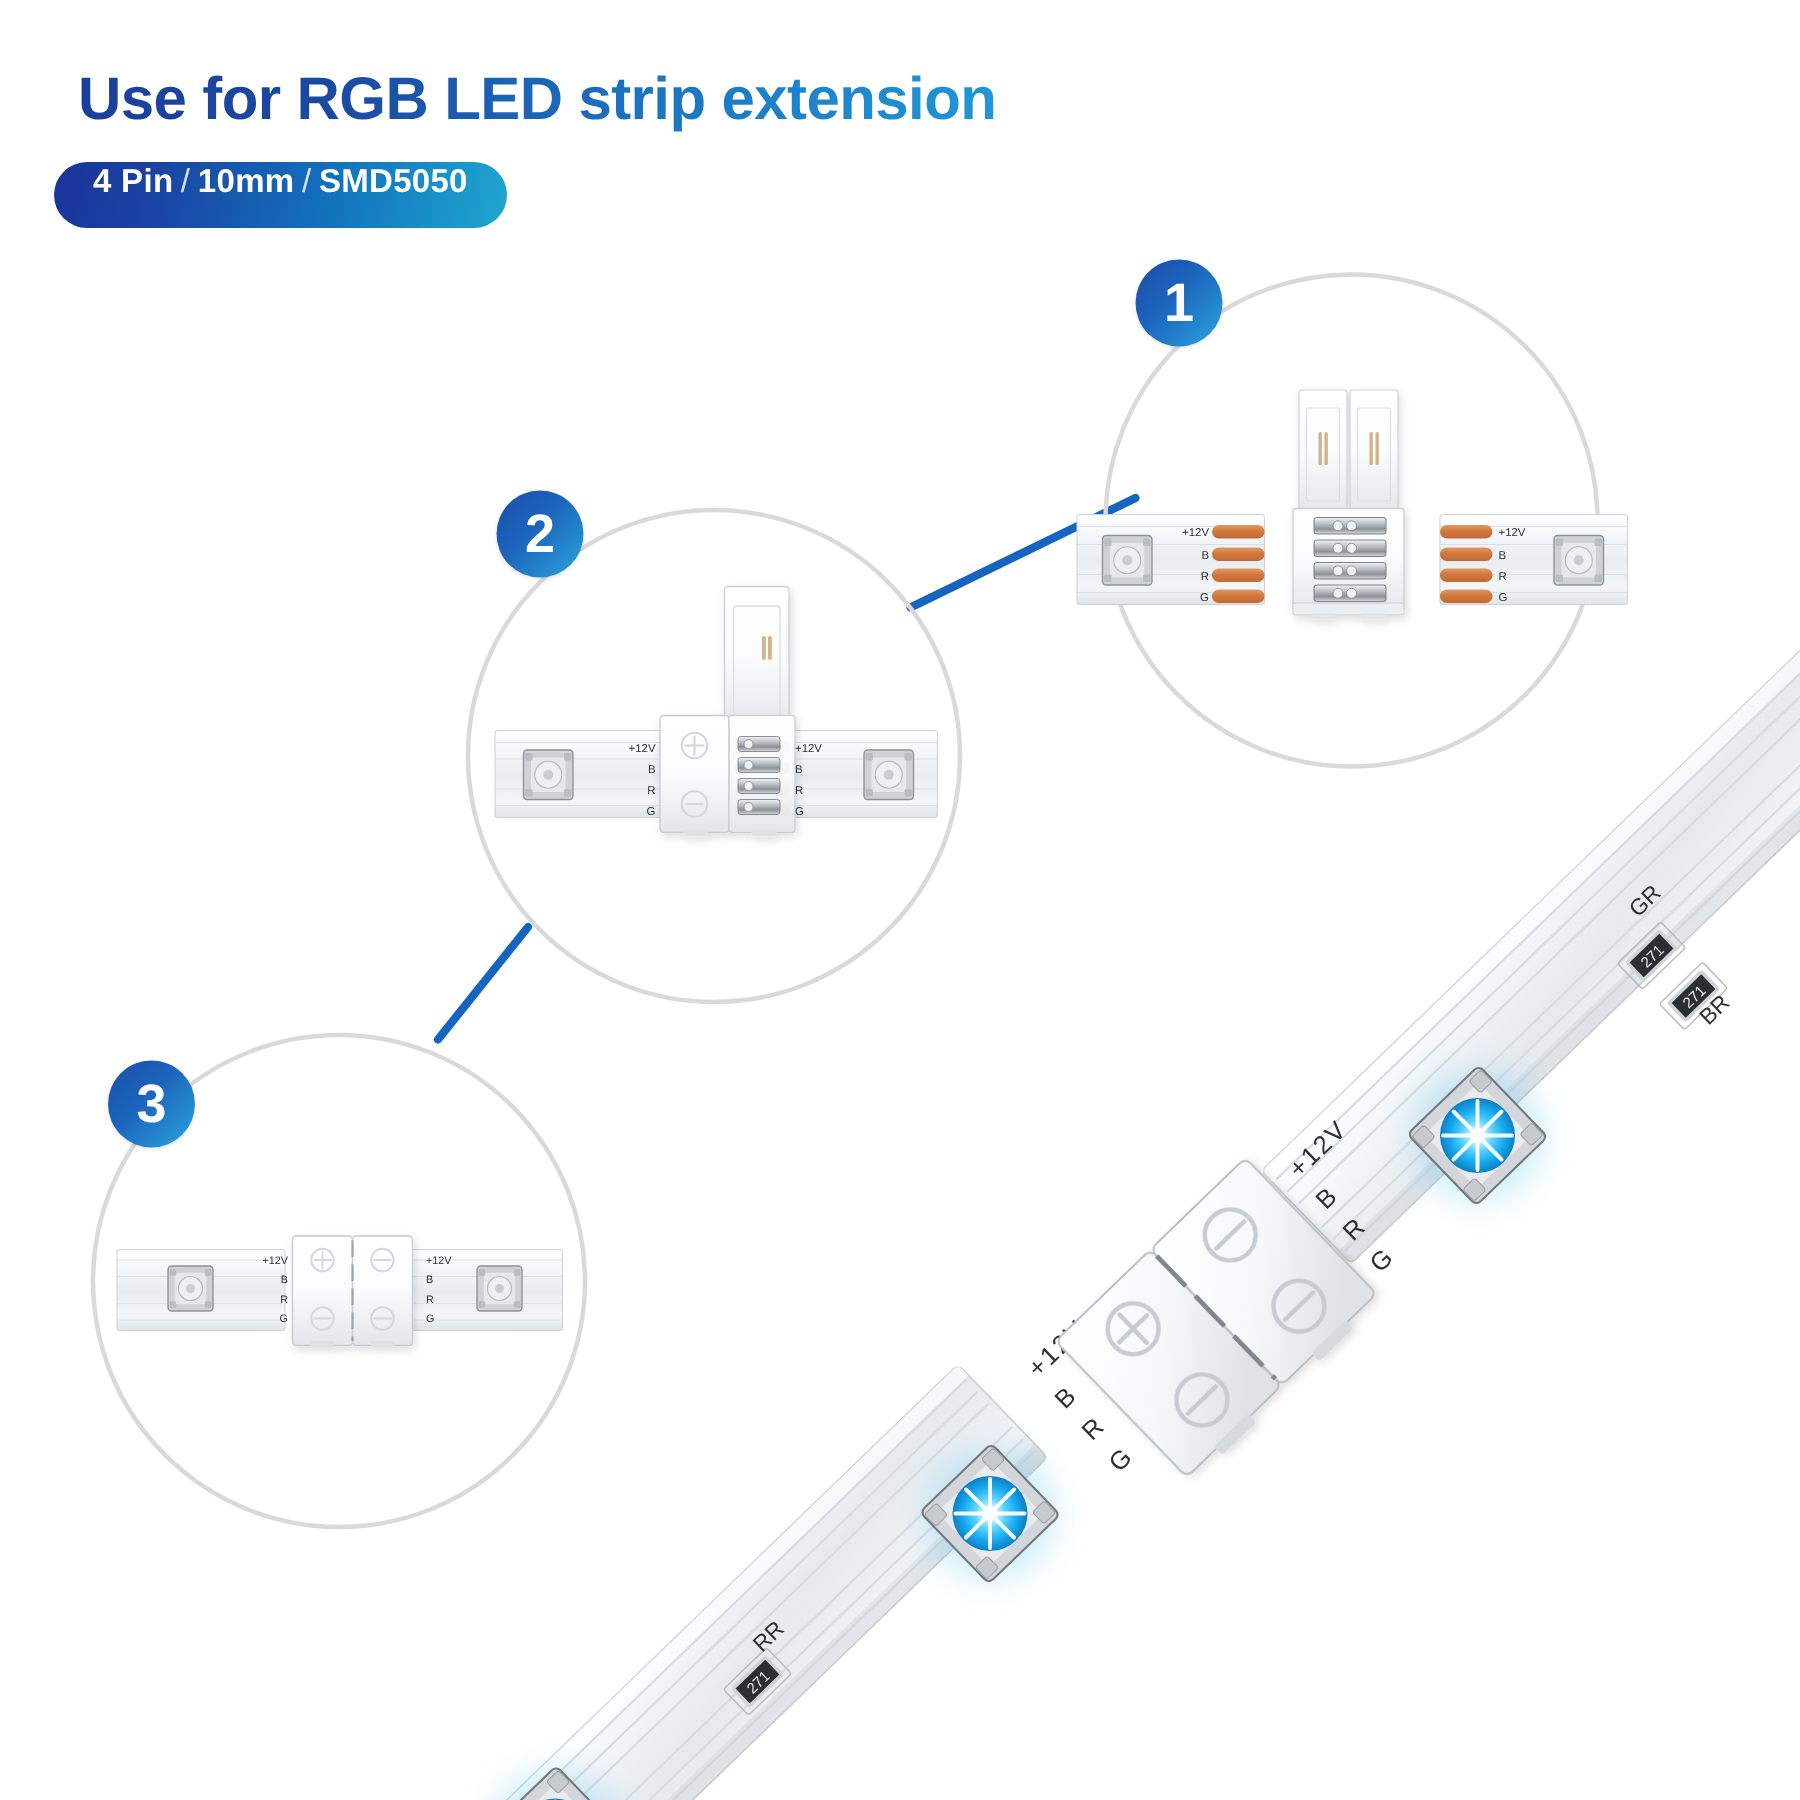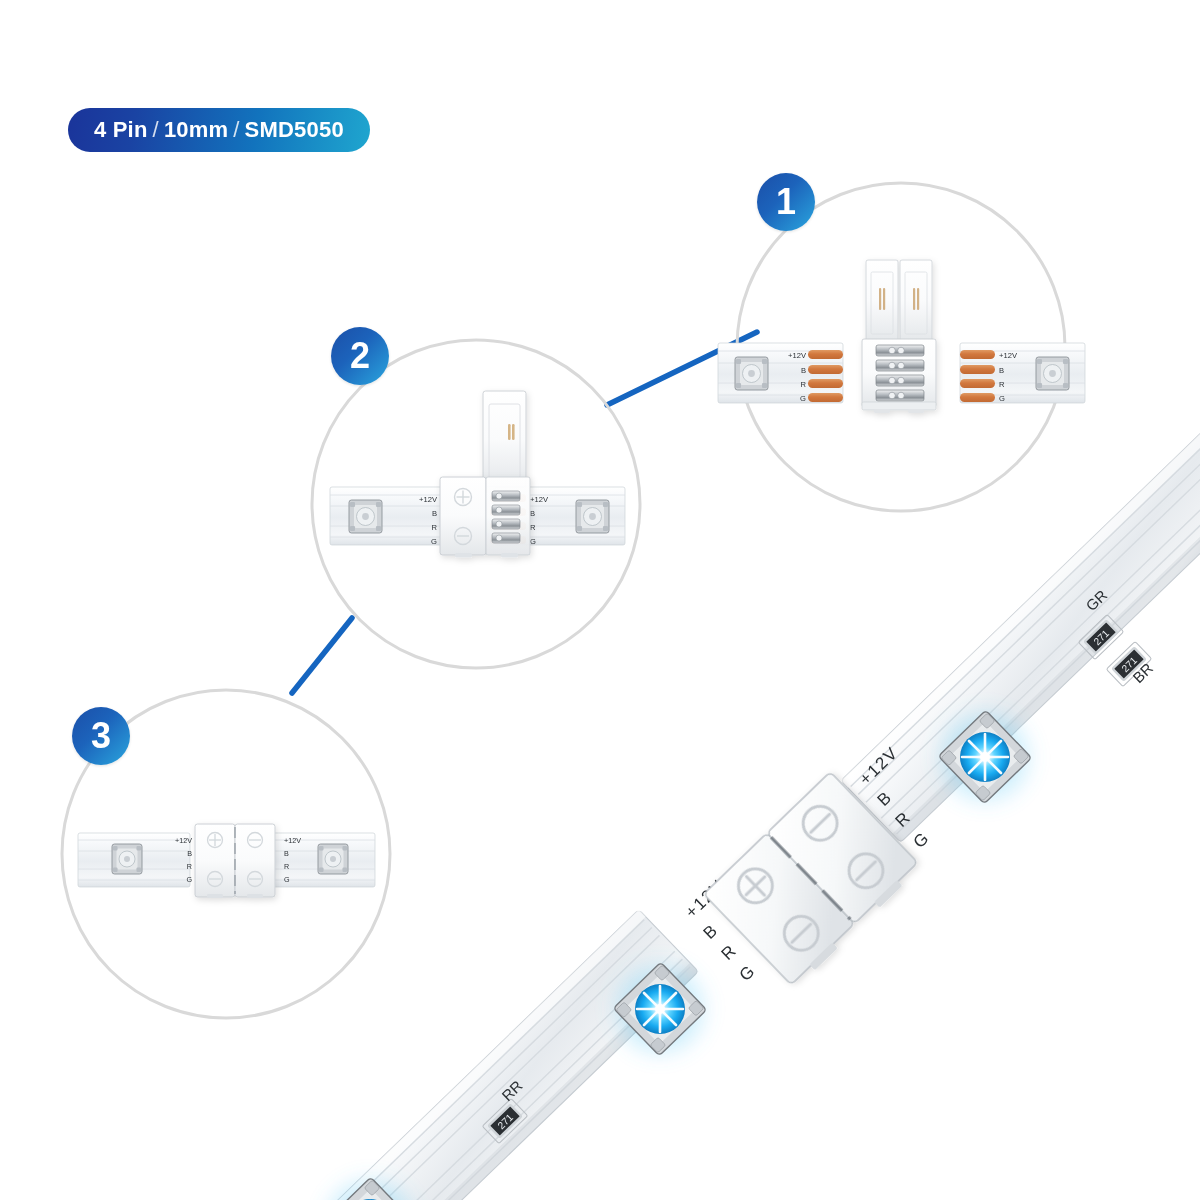--- a/index.html
+++ b/index.html
@@ -28,25 +28,24 @@
     white-space: nowrap;
     background: linear-gradient(90deg,#1b3f9b 0%,#1b4aa3 28%,#1b72c0 60%,#2196d6 100%);
     -webkit-background-clip: text;
     background-clip: text;
     color: transparent;
     -webkit-text-fill-color: transparent;
   }
 
   #badge-pill {
     position: absolute;
-    left: 68px; top: 108px;
+    left: 36px; top: 108px;
     height: 44px;
-    padding: 12px 26px;
+    padding: 0 26px;
     display: inline-flex;
-    align-items: center;
     border-radius: 22px;
     background: linear-gradient(100deg,#1a349a 0%,#1a43a3 22%,#1273bd 62%,#1fa6cf 100%);
     color: #ffffff;
     font-size: 22px;
     font-weight: bold;
     letter-spacing: 0.2px;
     white-space: nowrap;
   }
   #badge-pill .sep { opacity: .82; font-weight: normal; padding: 0 5px; }
 
@@ -69,20 +68,21 @@
     z-index: 30;
   }
   #step-badge-1 { left: 757px; top: 173px; }
   #step-badge-2 { left: 331px; top: 327px; }
   #step-badge-3 { left: 72px; top: 707px; }
 </style>
 </head>
 <body>
 
 <div id="header">
+  <div id="title">Use for RGB LED strip extension</div>
   <div id="badge-pill">
     <span>4 Pin</span>
     <span class="sep">/</span>
     <span>10mm</span>
     <span class="sep">/</span>
     <span>SMD5050</span>
   </div>
 </div>
 
 <div id="art">

